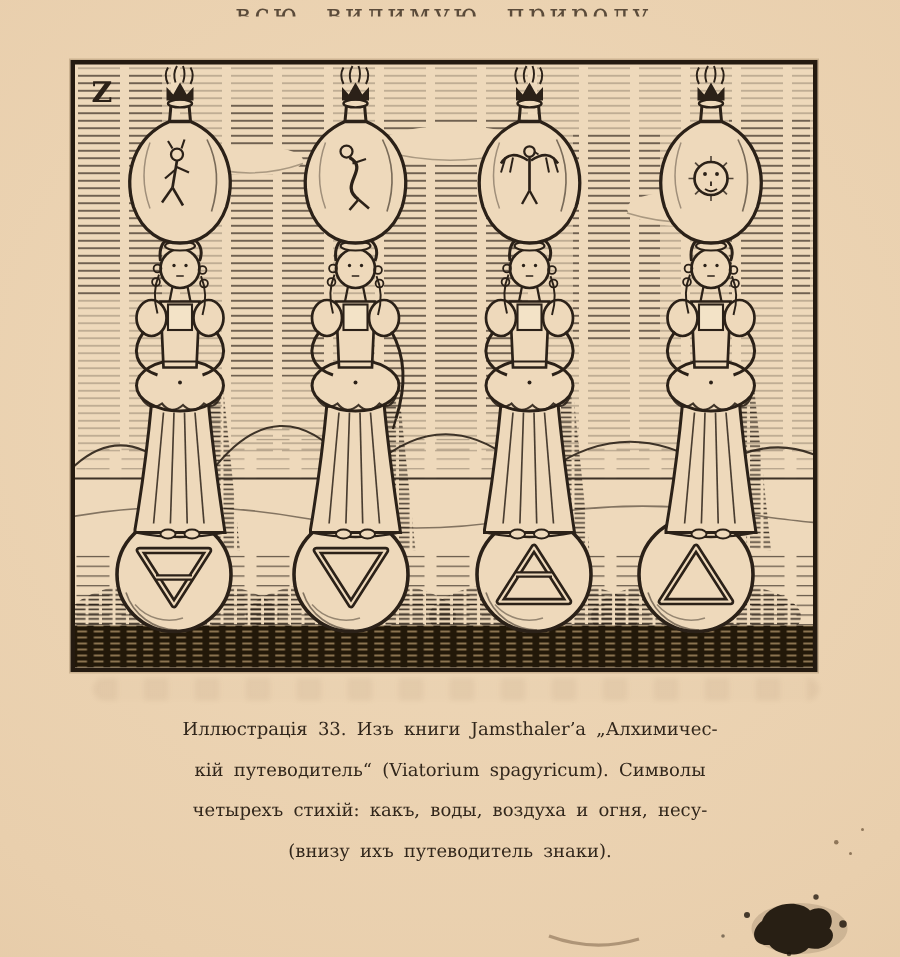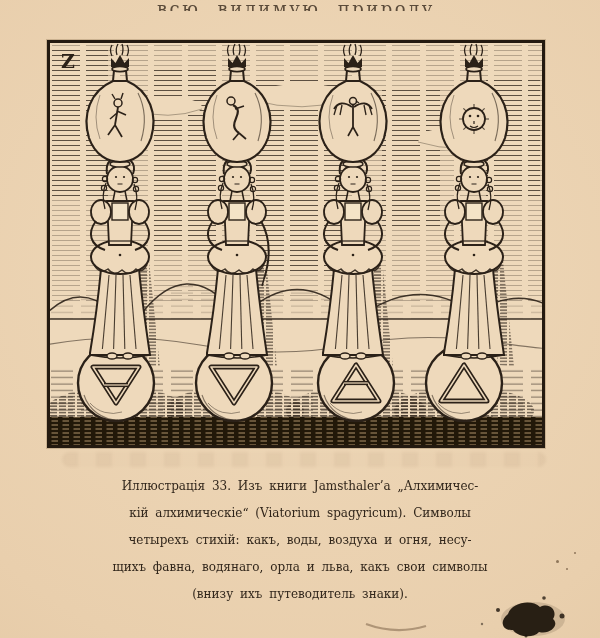--- a/index.html
+++ b/index.html
@@ -320,23 +320,22 @@
           <path d="M431.77691330816447 68.22056432655332 L434.6048817838606 65.39167862711815" stroke="#2b2118" stroke-width="1.1" fill="none" opacity="0.8"></path>
         </g>
         <text x="11" y="25" font-size="19" fill="#2b2118" class="zmark">Z</text>
       </svg>
   </figure>
 
   <div class="ghost"></div>
 
   <div class="caption">
     <div class="ln">Иллюстрація 33. Изъ книги Jamsthaler’a „Алхимичес-</div>
-    <div class="ln">кій алхимическіе“ (Viatorium spagyricum). Символы</div>
+    <div class="ln">кій путеводитель“ (Viatorium spagyricum). Символы</div>
     <div class="ln">четырехъ стихій: какъ, воды, воздуха и огня, несу-</div>
-    <div class="ln">щихъ фавна, водянаго, орла и льва, какъ свои символы</div>
     <div class="ln">(внизу ихъ путеводитель знаки).</div>
   </div>
 
   <svg class="blot-svg" viewBox="0 0 262 44">
     <path d="M36 30 Q66 41 96 32" fill="none" stroke="rgba(80,52,28,.38)" stroke-width="2.2"></path>
     <ellipse cx="203" cy="25" rx="32" ry="17" fill="rgba(40,25,12,.14)"></ellipse>
     <path d="M178 20 C182 8 202 5 210 13 C220 8 228 17 223 25 C230 31 220 41 209 38 C203 45 188 43 183 36 C172 37 169 27 178 20 Z" fill="#1a1209" opacity=".92"></path>
     <circle cx="168" cy="16" r="2" fill="#1a1209" opacity=".8"></circle>
     <circle cx="232" cy="22" r="2.5" fill="#1a1209" opacity=".8"></circle>
     <circle cx="214" cy="4" r="1.8" fill="#1a1209" opacity=".75"></circle>

